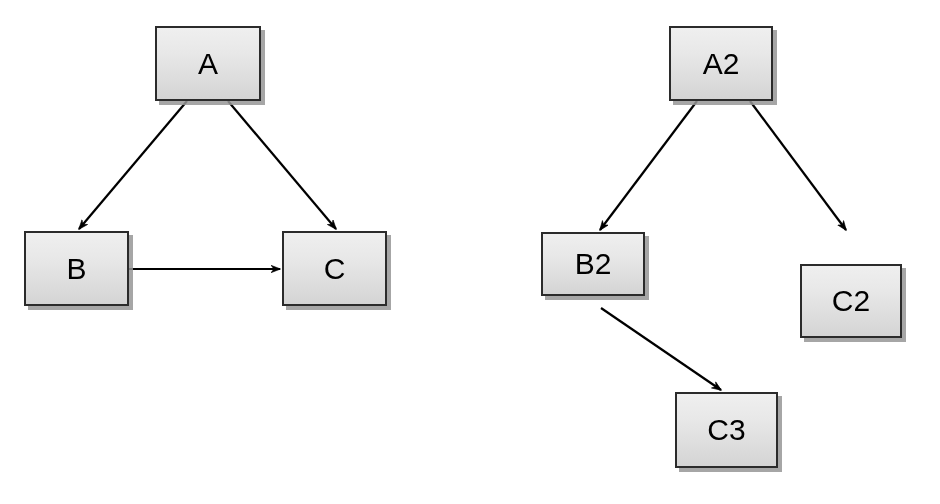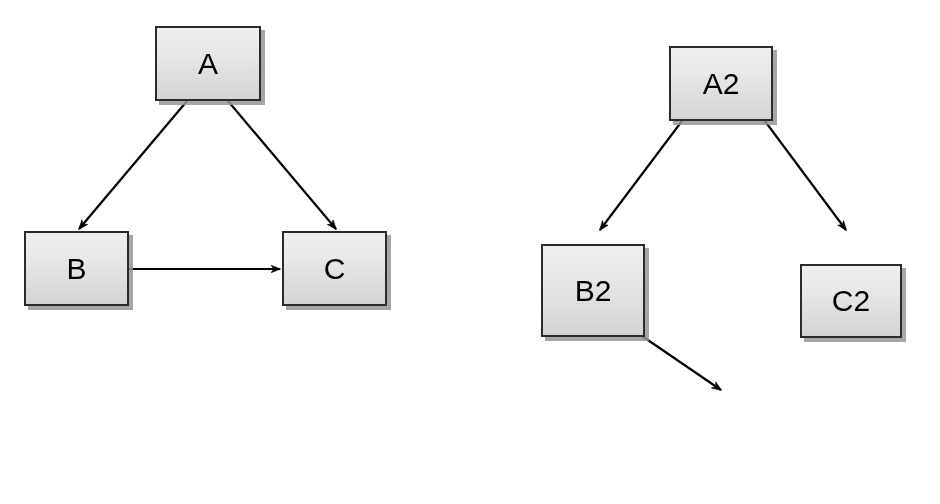--- a/index.html
+++ b/index.html
@@ -75,26 +75,29 @@
   </div>
 
   <div class="node" style="left:24px; top:231px; width:105px; height:75px;">
     <span class="node-label">B</span>
   </div>
 
   <div class="node" style="left:282px; top:231px; width:105px; height:75px;">
     <span class="node-label">C</span>
   </div>
 
-  <div class="node" style="left:669px; top:26px; width:104px; height:75px;margin-top:20px;">
+  <div class="node" style="left:669px; top:26px; width:104px; height:75px;">
     <span class="node-label">A2</span>
   </div>
 
-  <div class="node" style="left:541px; top:244px; width:104px; height:93px;">
+  <div class="node" style="left:541px; top:232px; width:104px; height:64px;">
     <span class="node-label">B2</span>
   </div>
 
   <div class="node" style="left:800px; top:232px; width:102px; height:74px;margin-top:32px;">
     <span class="node-label">C2</span>
   </div>
 
+  <div class="node" style="left:675px; top:392px; width:103px; height:76px;">
+    <span class="node-label">C3</span>
+  </div>
 
 </div>
 
 </body></html>

